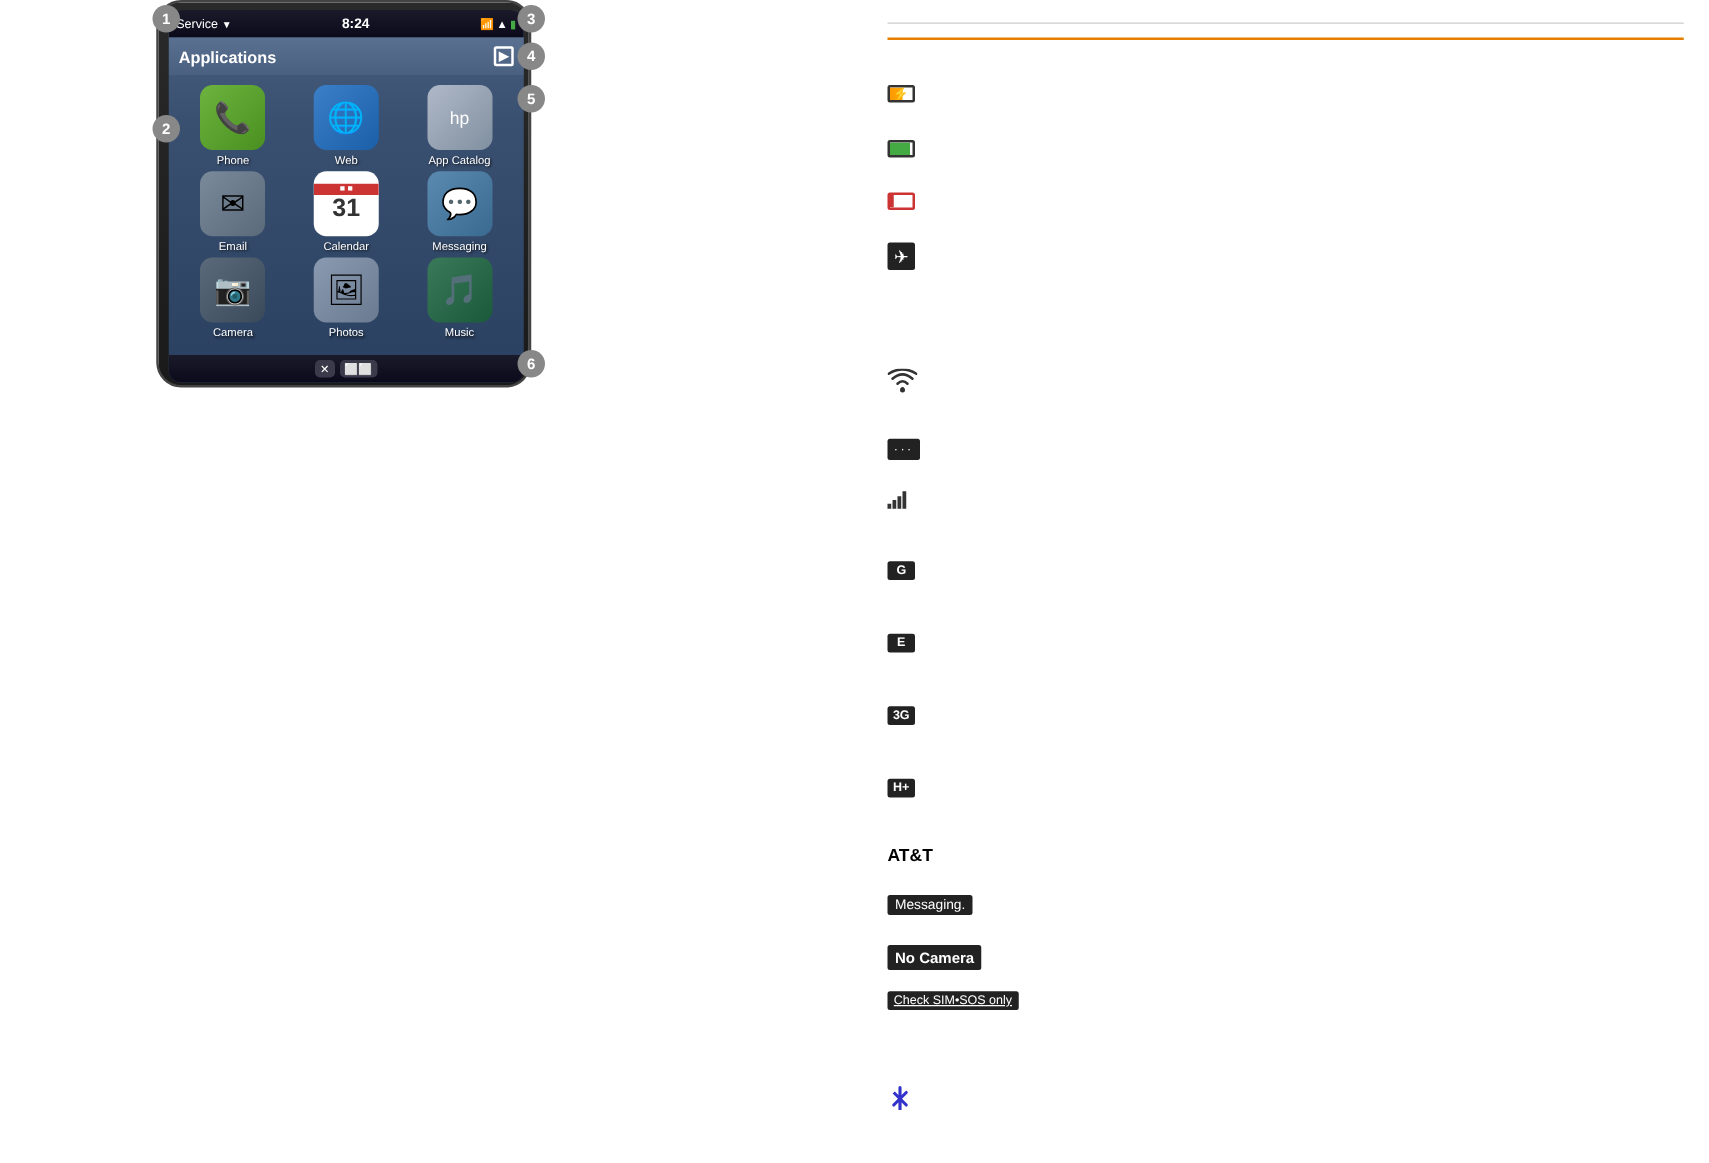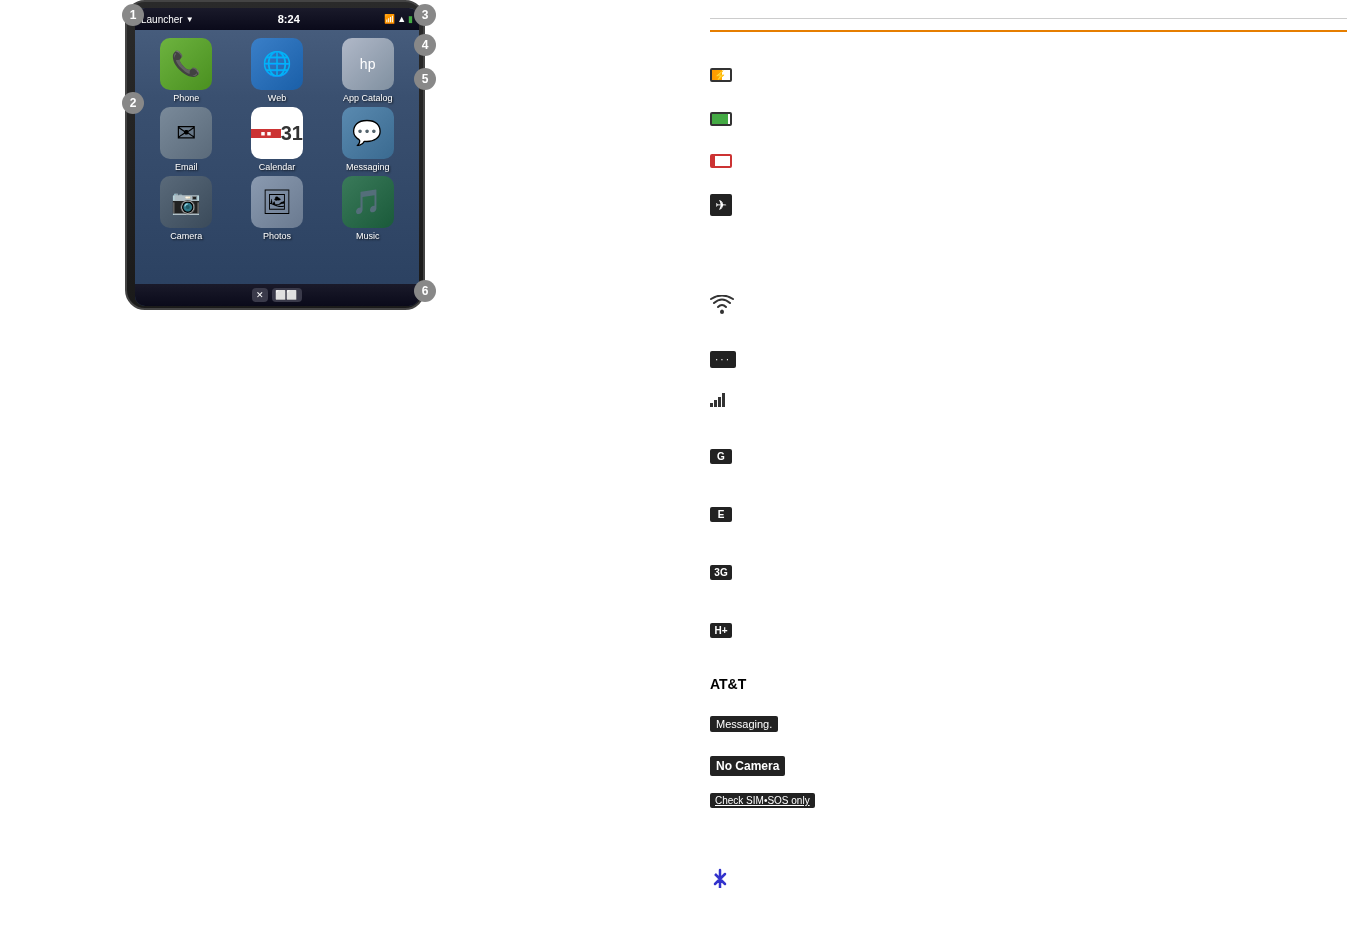--- a/index.html
+++ b/index.html
@@ -321,52 +321,58 @@
 <div class="phone-section">
 
   <div class="callout" style="left: 62px; top: 4px;">1</div>
 
   <div class="phone-device">
     <div class="phone-body">
       <div class="phone-screen">
 
         <div class="status-bar">
           <div class="status-left">
-            <span style="font-size:10px;">Launcher</span>
+            <span style="font-size:10px;">Service</span>
             <span style="font-size:8px;">▼</span>
           </div>
           <div class="status-center">8:24</div>
           <div class="status-right">
             <span style="font-size:9px;">📶</span>
             <span style="font-size:9px;">▲</span>
             <span style="font-size:9px; color:#4a4;">▮</span>
           </div>
         </div>
 
+        <div class="app-header">
+          <span>Applications</span>
+          <div class="header-arrow">
+            <span>▶</span>
+          </div>
+        </div>
 
         <div class="app-grid">
           <div class="app-item">
             <div class="app-icon icon-phone">📞</div>
             <span class="app-label">Phone</span>
           </div>
           <div class="app-item">
             <div class="app-icon icon-web">🌐</div>
             <span class="app-label">Web</span>
           </div>
           <div class="app-item">
             <div class="app-icon icon-catalog" style="background:linear-gradient(135deg,#b0b8c8,#8090a0); font-size:14px; color:white;">hp</div>
             <span class="app-label">App Catalog</span>
           </div>
 
           <div class="app-item">
             <div class="app-icon icon-email">✉</div>
             <span class="app-label">Email</span>
           </div>
           <div class="app-item">
-            <div class="app-icon icon-calendar" style="background:white; color:#333; font-size:14px; font-weight:bold; align-items:center;">
+            <div class="app-icon icon-calendar" style="background:white; color:#333; font-size:14px; font-weight:bold; flex-direction:column;align-items:center;">
               <div style="background:#c33; width:100%; text-align:center; font-size:7px; color:white; padding:1px 0;">■ ■</div>
               <div style="font-size:20px; font-weight:bold; color:#333;">31</div>
             </div>
             <span class="app-label">Calendar</span>
           </div>
           <div class="app-item">
             <div class="app-icon icon-messaging">💬</div>
             <span class="app-label">Messaging</span>
           </div>
 

